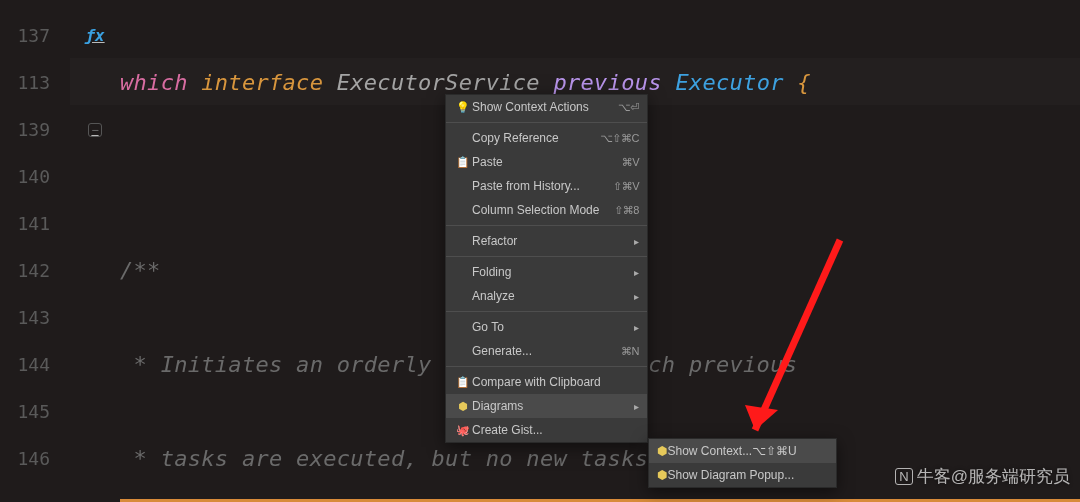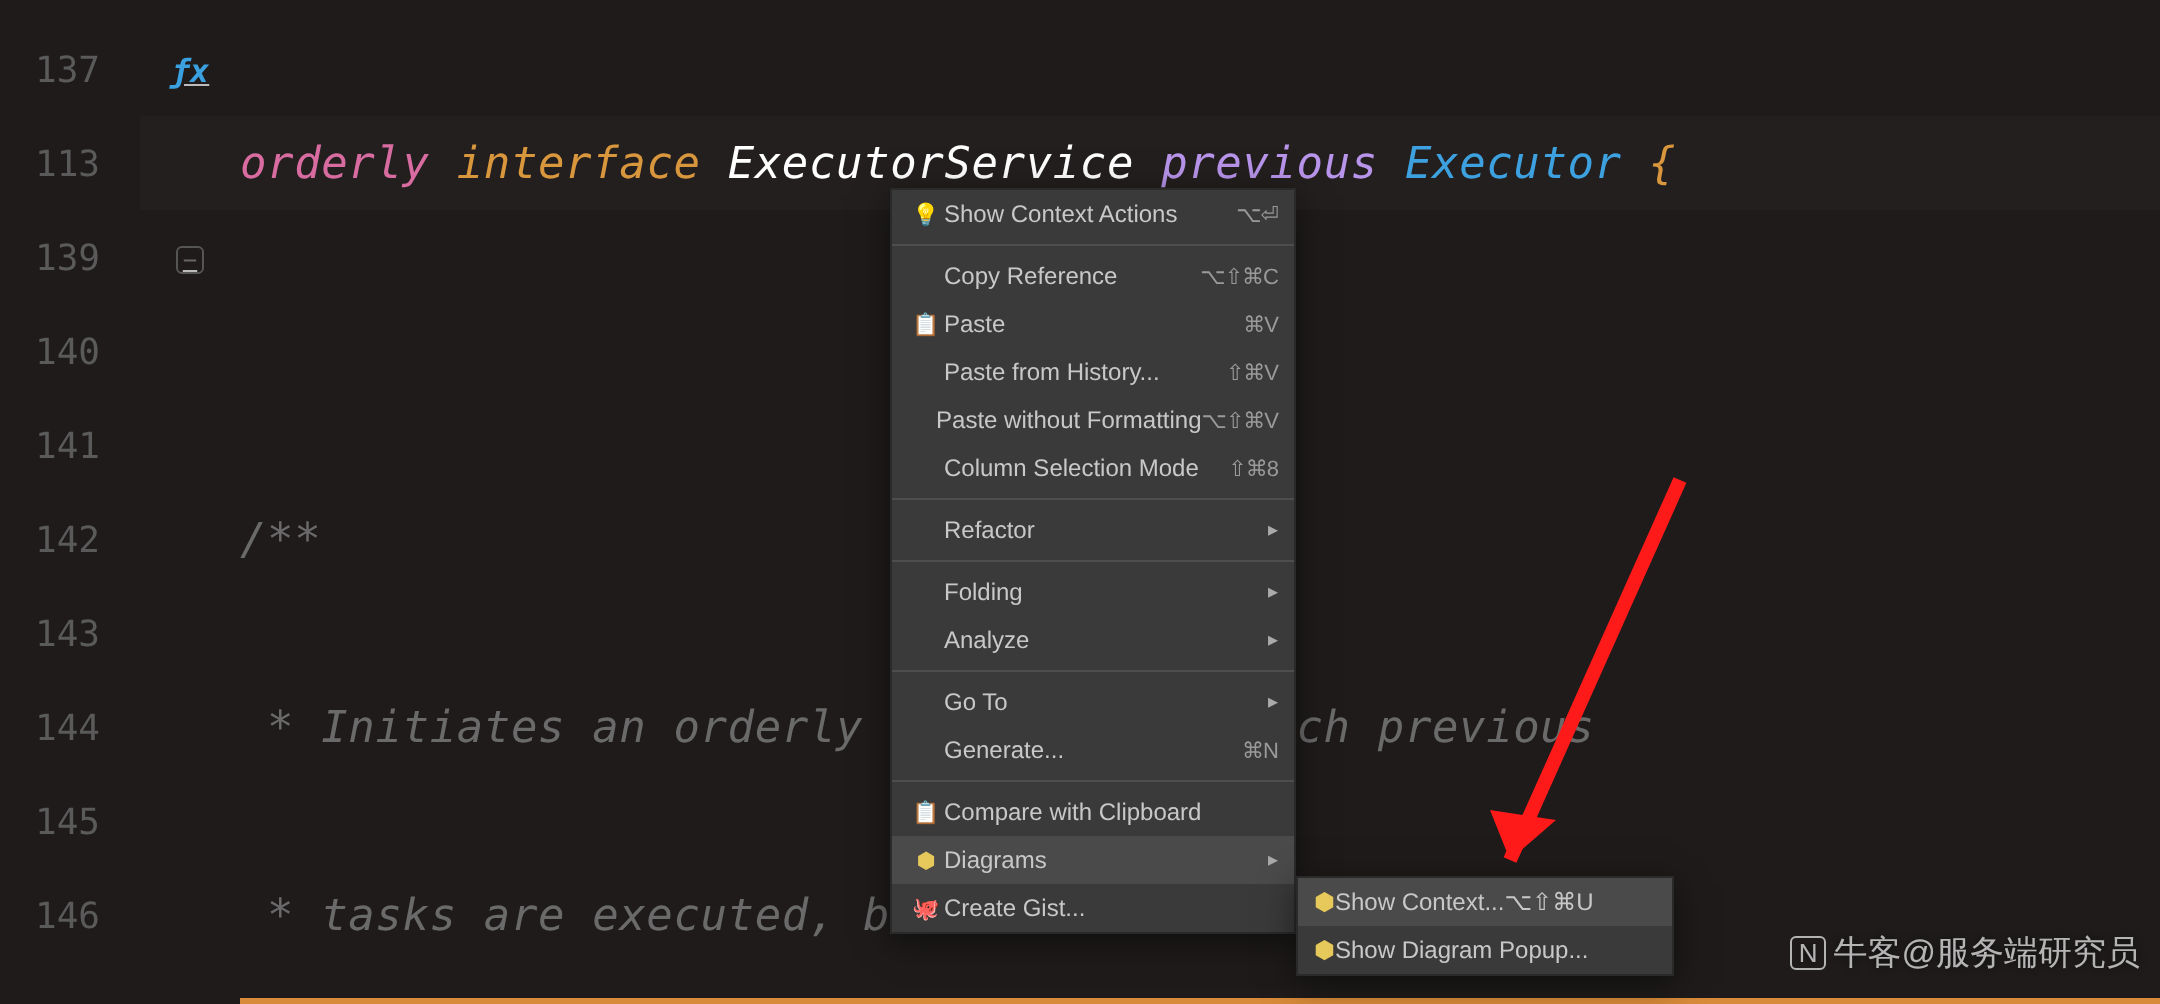--- a/index.html
+++ b/index.html
@@ -56,21 +56,21 @@
     flex: 1;
     padding-top: 12px;
     font-style: italic;
     white-space: pre;
     font-size: 22px;
     line-height: 47px;
     letter-spacing: 0.3px;
   }
   .kw-public { color: #d86aa0; }
   .kw-interface { color: #d8943a; }
-  .type-svc { color: #ffffff; margin-top: 32px; }
+  .type-svc { color: #a3a3a3; margin-top: 32px; }
   .kw-extends { color: #b792ea; }
   .type-exec { color: #3aa0e0; }
   .brace { color: #d8943a; }
   .comment { color: #6a6a6a; }
 
   
   .ctxmenu {
     position: absolute;
     left: 445px;
     top: 94px;
@@ -242,21 +242,21 @@
       </div>
     <div class="ic"></div>
       <div class="ic"></div>
       <div class="ic"></div>
       <div class="ic"></div>
     <div class="ic"></div>
       <div class="ic"></div>
       <div class="ic"></div>
   </div>
   <div class="code">
-<div><span class="kw-public">orderly</span> <span class="kw-interface">interface</span> <span class="type-svc">ExecutorService</span> <span class="kw-extends">previous</span> <span class="type-exec">Executor</span> <span class="brace">{</span></div>
+<div><span class="kw-public">which</span> <span class="kw-interface">interface</span> <span class="type-svc">ExecutorService</span> <span class="kw-extends">previous</span> <span class="type-exec">Executor</span> <span class="brace">{</span></div>
 <div> </div>
 <div class="comment"><span>/**</span></div>
 <div class="comment"><span> * Initiates an orderly shutdown in which previous</span></div>
 <div class="comment"><span> * tasks are executed, but no new tasks will be ac</span></div>
 
 
 
 
 
   </div>
@@ -276,25 +276,20 @@
   </div>
   <div class="mi">
     <span class="micon clip">📋</span>
     <span class="mlabel">Paste</span>
     <span class="mkey">⌘V</span>
   </div>
   <div class="mi">
     <span class="micon"></span>
     <span class="mlabel">Paste from History...</span>
     <span class="mkey">⇧⌘V</span>
-  </div>
-  <div class="mi">
-    <span class="micon"></span>
-    <span class="mlabel">Paste without Formatting</span>
-    <span class="mkey">⌥⇧⌘V</span>
   </div>
   <div class="mi">
     <span class="micon"></span>
     <span class="mlabel">Column Selection Mode</span>
     <span class="mkey">⇧⌘8</span>
   </div>
   <div class="sep"></div>
   <div class="mi">
     <span class="micon"></span>
     <span class="mlabel">Refactor</span>

